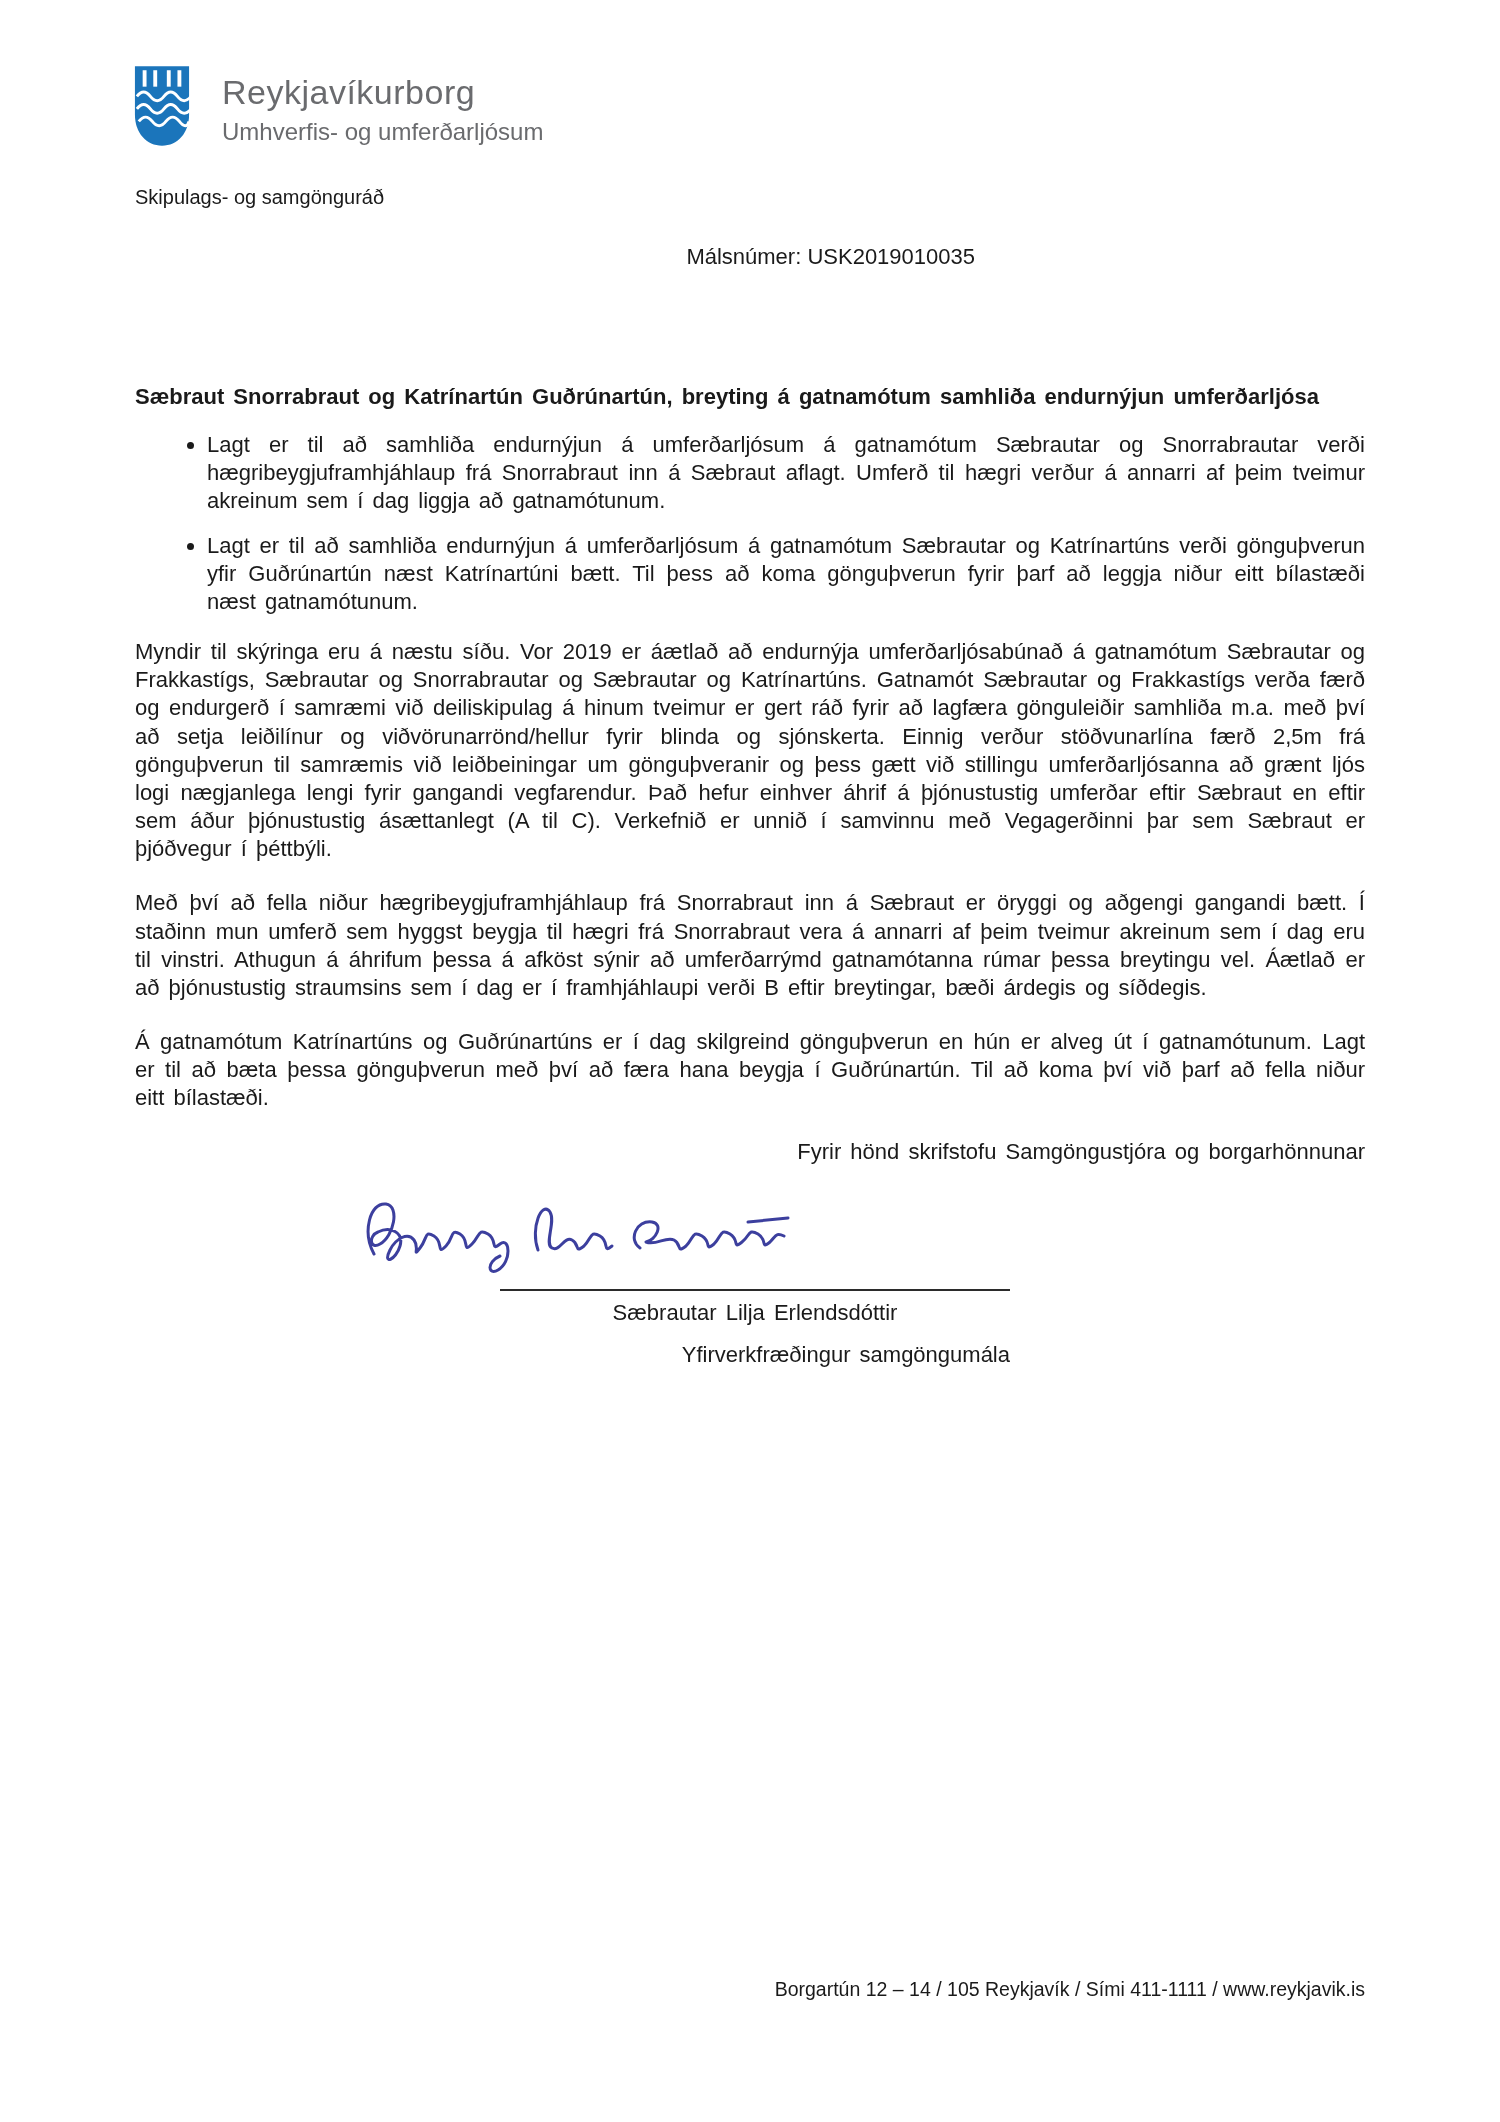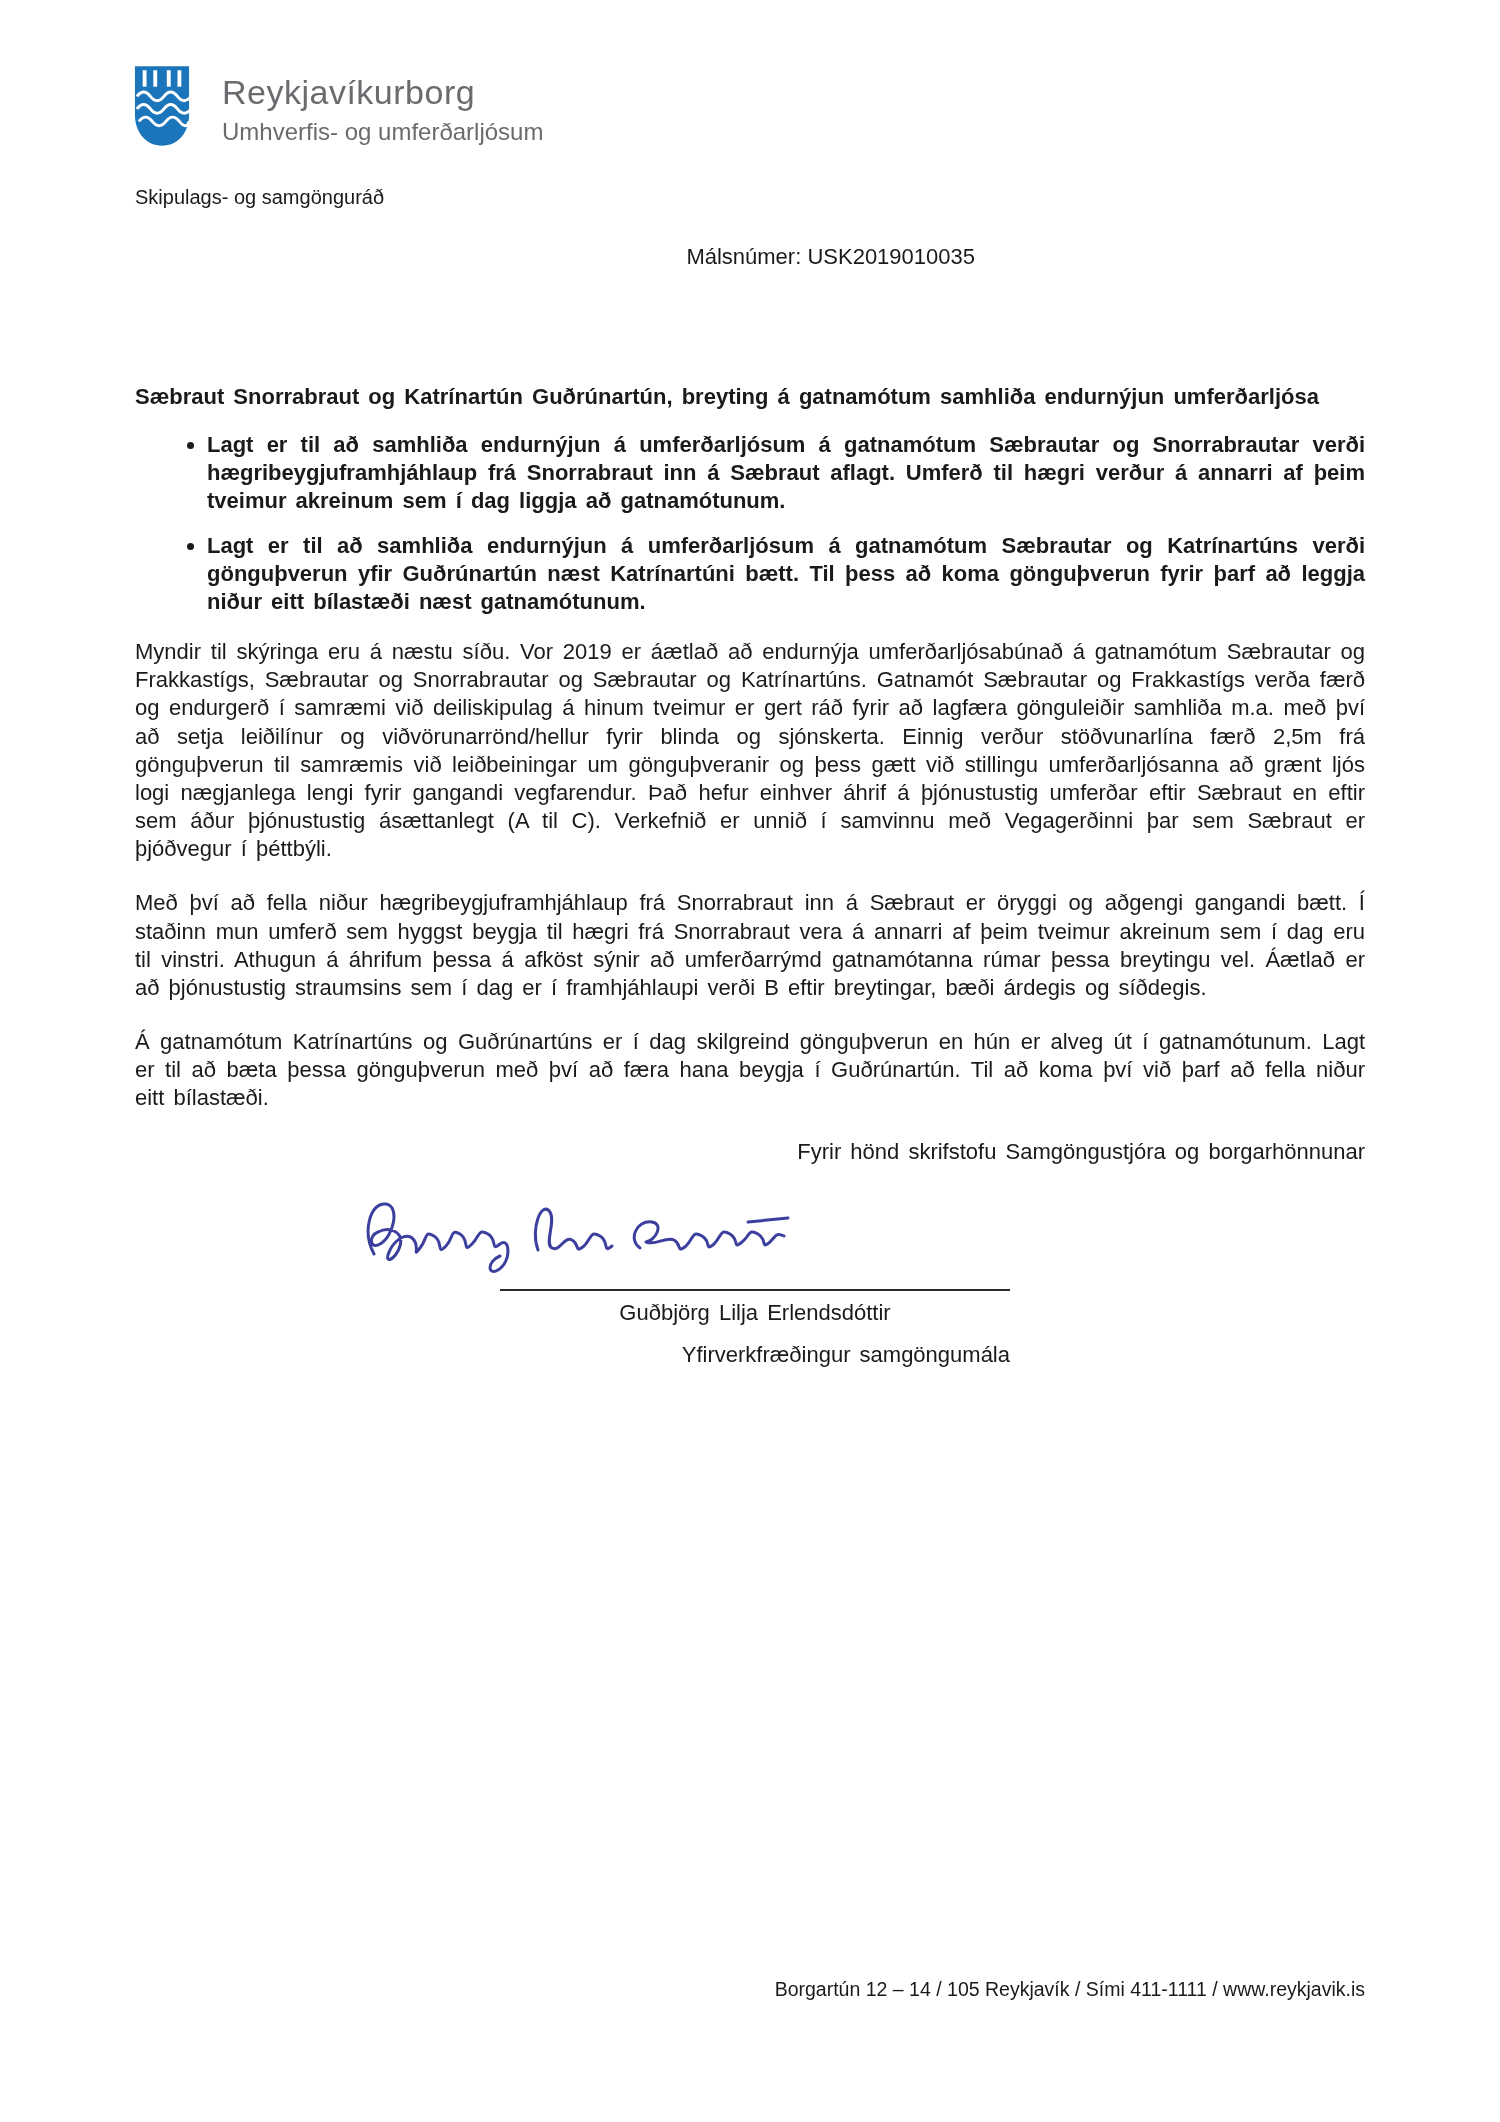--- a/index.html
+++ b/index.html
@@ -74,21 +74,20 @@
     font-weight: bold;
     margin: 0 0 20px 0;
   }
   .bullet-list {
     margin: 0 0 22px 0;
     padding-left: 72px;
   }
   .bullet-list li {
     margin-bottom: 16px;
     text-align: justify;
-    font-weight: bold;
   }
   .body p.paragraph {
     margin: 0 0 26px 0;
   }
   .closing {
     text-align: right;
     margin: 0;
   }
 
   
@@ -180,20 +179,20 @@
     <div class="signature-block">
       <svg class="signature-scrawl" width="430" height="92" viewBox="0 0 430 90" xmlns="http://www.w3.org/2000/svg">
         <g stroke="#3c3f9e" stroke-width="3" fill="none" stroke-linecap="round" stroke-linejoin="round">
           <path d="M14 62 C2 40 10 10 26 12 C40 14 34 44 20 52 C10 58 8 44 18 40 C30 34 44 40 40 54 C36 68 22 74 30 58 C36 46 48 40 54 48 C60 56 52 66 60 56 C68 46 64 38 74 44 C84 50 76 64 86 54 C94 46 90 36 100 42 C110 48 102 62 112 52 C120 44 118 36 128 42 C138 48 130 60 140 52 C150 44 152 70 138 78 C128 84 126 70 140 64"></path>
           <path d="M178 58 C170 36 182 8 190 20 C196 30 184 52 192 56 C200 60 204 44 212 48 C220 52 214 62 224 54 C232 46 230 38 240 44 C250 50 242 62 252 54"></path>
           <path d="M280 56 C268 48 276 28 292 30 C304 32 296 48 286 50 C296 54 306 44 314 48 C322 52 316 62 326 54 C334 46 332 38 342 44 C352 50 344 60 354 52 C362 44 360 36 370 42 C380 48 372 58 382 50 C390 44 388 36 398 42 C408 48 400 58 410 50 C416 44 416 40 424 44"></path>
           <path d="M388 30 L428 26"></path>
         </g>
       </svg>
       <div class="signature-line"></div>
-      <div class="signer-name">Guðbjörg Lilja Erlendsdóttir</div>
+      <div class="signer-name">Sæbrautar Lilja Erlendsdóttir</div>
       <div class="signer-title">Yfirverkfræðingur samgöngumála</div>
     </div>
   </div>
 
   <div class="footer">Borgartún 12 – 14 / 105 Reykjavík / Sími 411-1111 / www.reykjavik.is</div>
 
 </div>
 
 </body></html>

